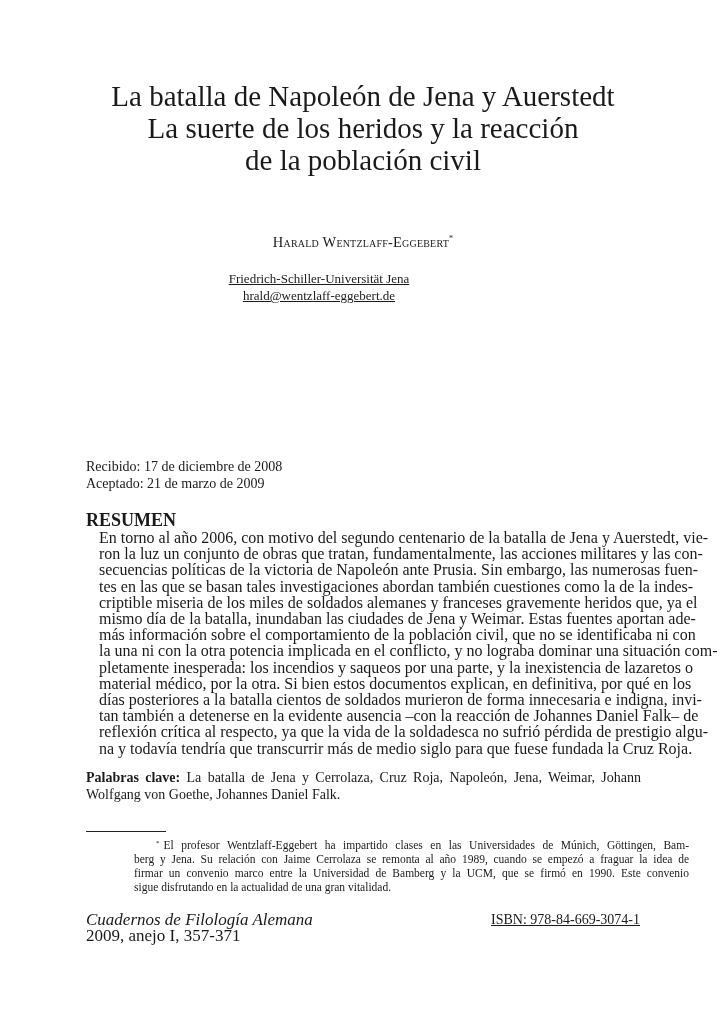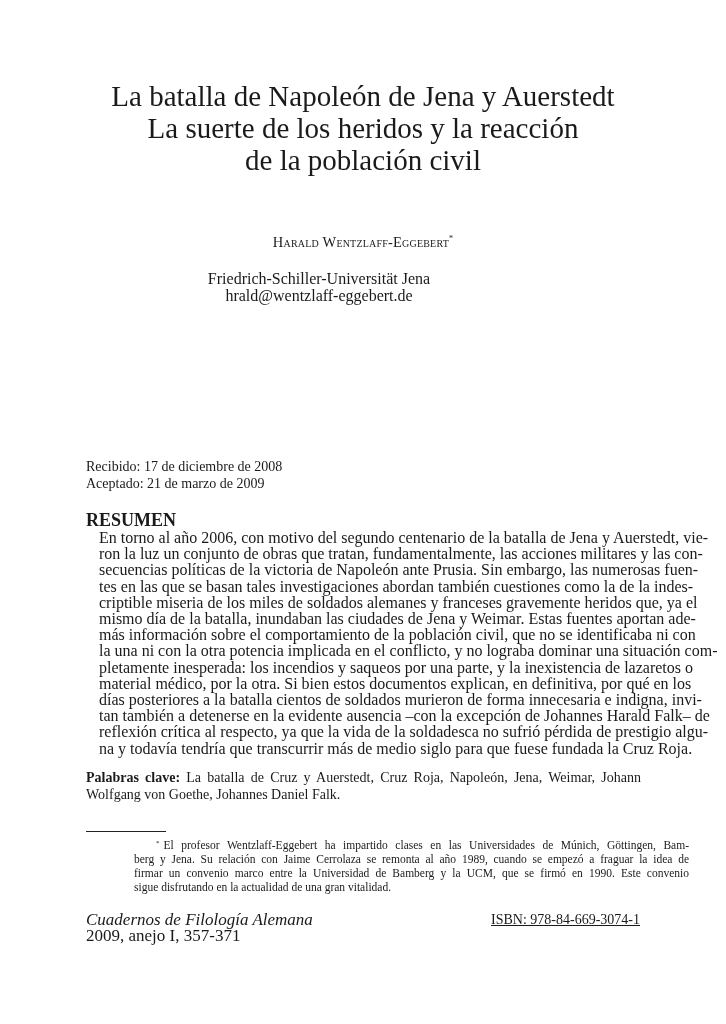--- a/index.html
+++ b/index.html
@@ -1,21 +1,21 @@
 <!DOCTYPE html>
 <html><head>
   <meta charset="utf-8">
   <style>
     html, body { margin: 0; padding: 0; background: #ffffff; }
     body { width: 726px; height: 1024px; position: relative; overflow: hidden; color: #1a1a1a; font-family: "Liberation Serif", serif; }
     .title { position: absolute; left: 60px; width: 606px; top: 80px; text-align: center; font-size: 29px; line-height: 32px; }
     .title div { white-space: nowrap; text-align: center; }
     .author { position: absolute; left: 0; width: 726px; top: 234px; text-align: center; font-size: 14.5px; font-variant: small-caps; letter-spacing: 0.2px; }
     .author sup { font-size: 8px; vertical-align: 6px; }
-    .affil { position: absolute; left: 0; width: 638px; top: 270px; text-align: center; font-size: 16px; line-height: 17px; }
+    .affil { position: absolute; left: 0; width: 638px; top: 270px; text-align: center; font-size: 13px; line-height: 17px; text-decoration: underline; }
     .dates { position: absolute; left: 86px; top: 459px; font-size: 14px; line-height: 16.5px; }
     .resumen-head { position: absolute; left: 86px; top: 510px; font-size: 18px; font-weight: bold; }
     .abstract { position: absolute; left: 99px; width: 555px; top: 530px; font-size: 16px; line-height: 16.2px; text-align: justify; }
     .abstract .ln { display: block; text-align: justify; text-align-last: justify; white-space: nowrap; }
     .abstract .ln.last { text-align-last: left; }
     .keywords { position: absolute; left: 86px; width: 555px; top: 770px; font-size: 14px; line-height: 16.5px; }
     .keywords .ln { display: block; text-align: justify; text-align-last: justify; white-space: nowrap; }
     .keywords .ln.last { text-align-last: left; }
     .keywords b { font-weight: bold; }
     .fn-rule { position: absolute; left: 86px; top: 831px; width: 80px; height: 0; border-top: 1px solid #222; }
@@ -58,27 +58,27 @@
   <span class="ln">ron la luz un conjunto de obras que tratan, fundamentalmente, las acciones militares y las con-</span>
   <span class="ln">secuencias políticas de la victoria de Napoleón ante Prusia. Sin embargo, las numerosas fuen-</span>
   <span class="ln">tes en las que se basan tales investigaciones abordan también cuestiones como la de la indes-</span>
   <span class="ln">criptible miseria de los miles de soldados alemanes y franceses gravemente heridos que, ya el</span>
   <span class="ln">mismo día de la batalla, inundaban las ciudades de Jena y Weimar. Estas fuentes aportan ade-</span>
   <span class="ln">más información sobre el comportamiento de la población civil, que no se identificaba ni con</span>
   <span class="ln">la una ni con la otra potencia implicada en el conflicto, y no lograba dominar una situación com-</span>
   <span class="ln">pletamente inesperada: los incendios y saqueos por una parte, y la inexistencia de lazaretos o</span>
   <span class="ln">material médico, por la otra. Si bien estos documentos explican, en definitiva, por qué en los</span>
   <span class="ln">días posteriores a la batalla cientos de soldados murieron de forma innecesaria e indigna, invi-</span>
-  <span class="ln">tan también a detenerse en la evidente ausencia –con la excepción de Johannes Harald Falk– de</span>
+  <span class="ln">tan también a detenerse en la evidente ausencia –con la reacción de Johannes Daniel Falk– de</span>
   <span class="ln">reflexión crítica al respecto, ya que la vida de la soldadesca no sufrió pérdida de prestigio algu-</span>
   <span class="ln last">na y todavía tendría que transcurrir más de medio siglo para que fuese fundada la Cruz Roja.</span>
 </div>
 
 <div class="keywords">
-  <span class="ln"><b>Palabras clave:</b><span style="white-space:pre;"> La batalla de Cruz y Auerstedt, Cruz Roja, Napoleón, Jena, Weimar, Johann</span></span>
+  <span class="ln"><b>Palabras clave:</b><span style="white-space:pre;"> La batalla de Jena y Cerrolaza, Cruz Roja, Napoleón, Jena, Weimar, Johann</span></span>
   <span class="ln last">Wolfgang von Goethe, Johannes Daniel Falk.</span>
 </div>
 
 <div class="fn-rule"></div>
 
 <div class="footnote">
   <span class="ln first"><sup>*</sup><span>El profesor Wentzlaff-Eggebert ha impartido clases en las Universidades de Múnich, Göttingen, Bam-</span></span>
   <span class="ln">berg y Jena. Su relación con Jaime Cerrolaza se remonta al año 1989, cuando se empezó a fraguar la idea de</span>
   <span class="ln">firmar un convenio marco entre la Universidad de Bamberg y la UCM, que se firmó en 1990. Este convenio</span>
   <span class="ln last">sigue disfrutando en la actualidad de una gran vitalidad.</span>

